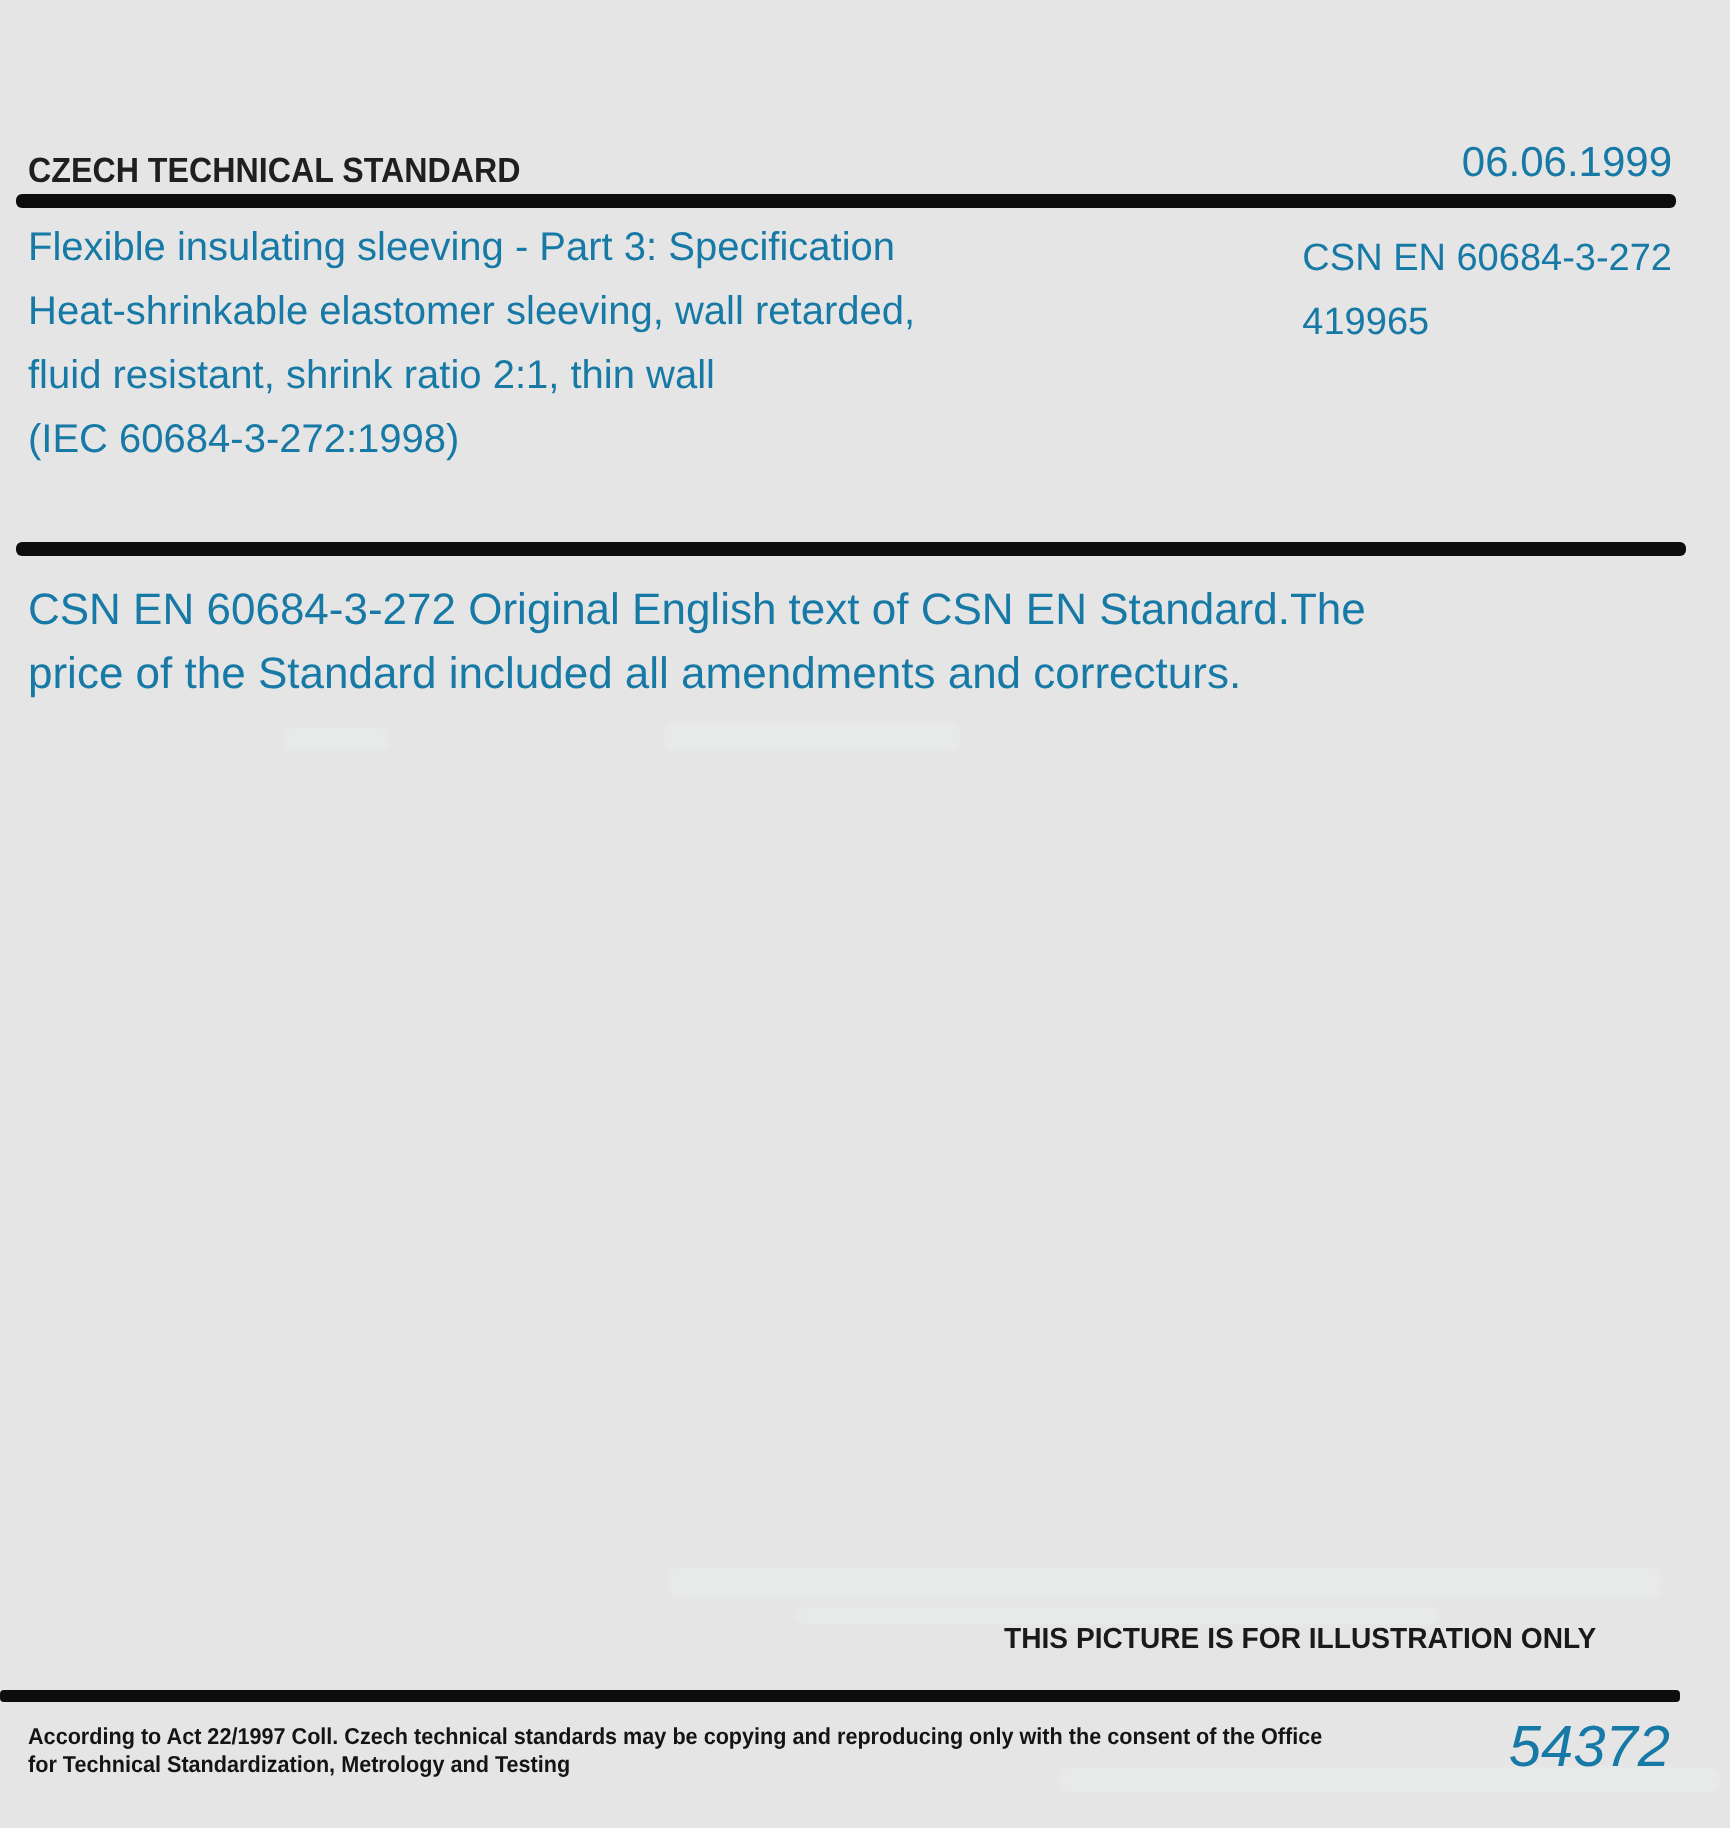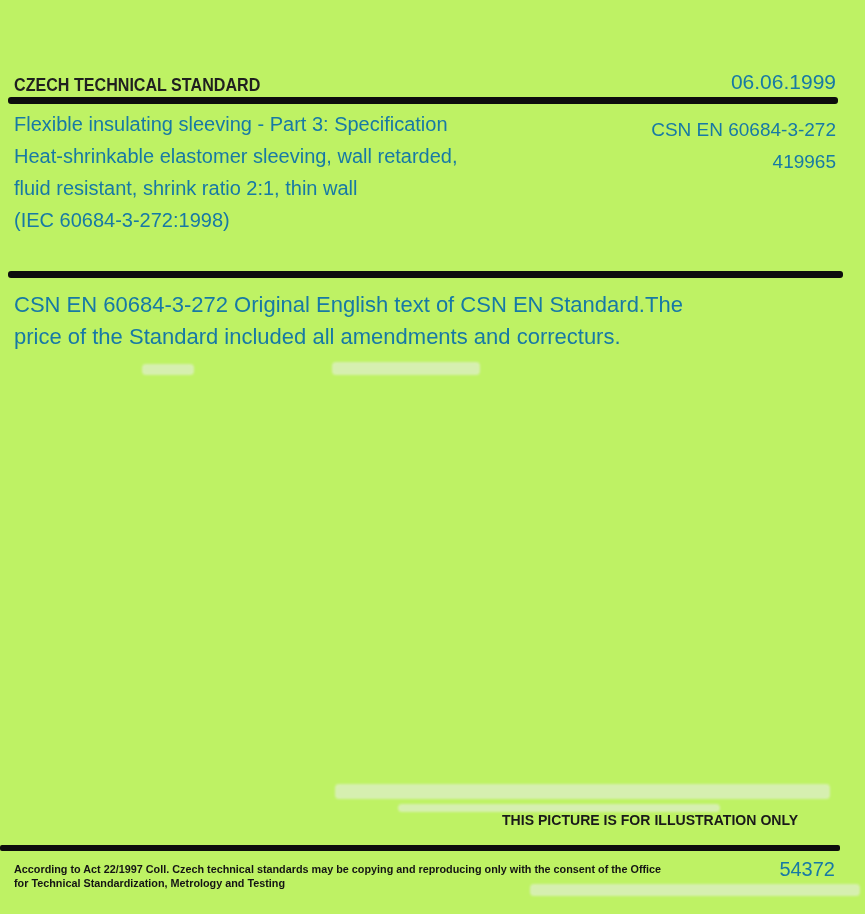--- a/index.html
+++ b/index.html
@@ -1,21 +1,21 @@
 <!DOCTYPE html>
 <html><head>
 <meta charset="utf-8">
 <style>
   * { margin: 0; padding: 0; box-sizing: border-box; }
   html, body { background: #ffffff; }
   .page {
     position: relative;
     width: 865px;
     height: 914px;
-    background: #bef264;
+    background: #e5e5e5;
     font-family: "Liberation Sans", sans-serif;
     overflow: hidden;
   }
 
   
   .header-title {
     position: absolute;
     left: 14px;
     top: 75px;
     font-size: 17.5px;
@@ -55,21 +55,21 @@
     font-size: 20px;
     line-height: 32px;
   }
   .ref-block {
     position: absolute;
     right: 29px;
     top: 114px;
     color: #1779a5;
     font-size: 19px;
     line-height: 32px;
-    text-align: right;
+    text-align: left;
     white-space: nowrap;
   }
 
   
   .desc-block {
     position: absolute;
     left: 14px;
     top: 289px;
     width: 700px;
     color: #1779a5;
@@ -114,23 +114,24 @@
     color: #141414;
     line-height: 14px;
     transform: scaleX(0.94);
     transform-origin: left center;
     white-space: nowrap;
   }
   .footer-order {
     position: absolute;
     right: 30px;
     top: 858px;
-    font-size: 20px;
+    font-size: 29px;
     color: #1779a5;
     white-space: nowrap;
+    font-style: italic;
   }
 </style>
 </head>
 <body>
 
 <div class="page">
 
   <div class="header-title">CZECH TECHNICAL STANDARD</div>
   <div class="header-date">06.06.1999</div>
   <div class="rule rule-header"></div>

